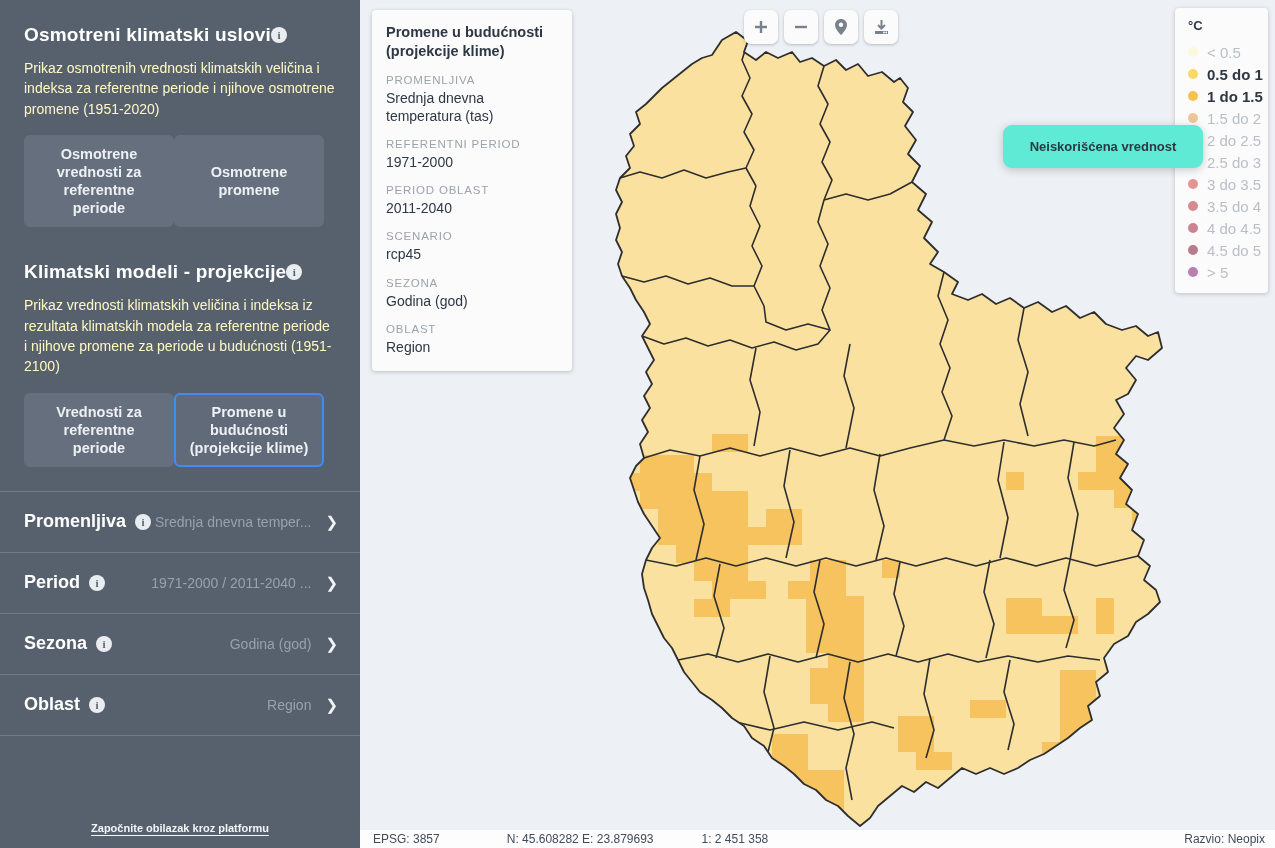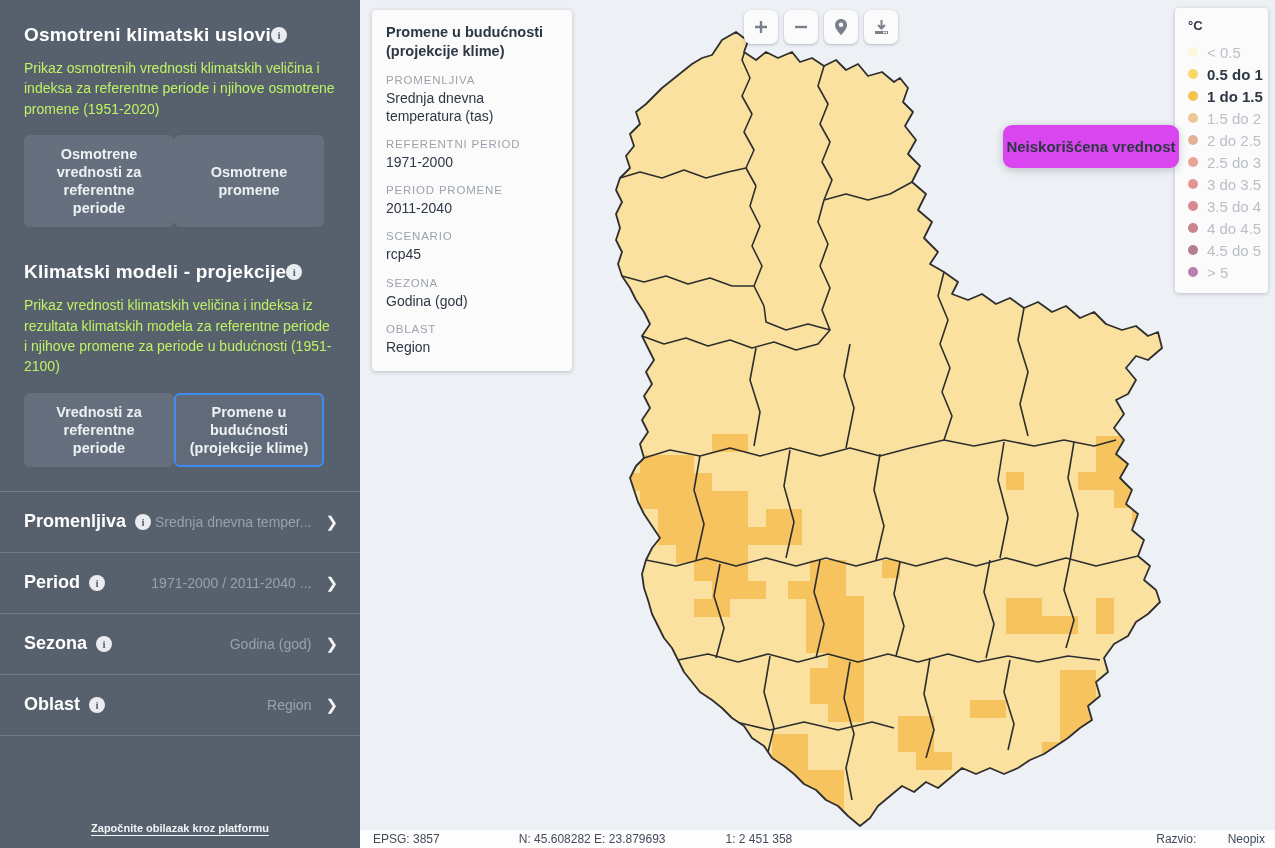--- a/index.html
+++ b/index.html
@@ -6,21 +6,21 @@
   html,body { width:1275px; height:848px; overflow:hidden;
     font-family:"Liberation Sans","DejaVu Sans",sans-serif; }
   .app { position:relative; width:1275px; height:848px; background:#EDF0F4; }
 
   
   .sidebar { position:absolute; left:0; top:0; width:360px; height:848px;
     background:#57616E; color:#fff; z-index:5; }
   .side-section { padding:16px 24px 4px 24px; }
   .side-title { font-size:19px; font-weight:700; letter-spacing:.2px;
     display:flex; align-items:center; margin-top:8px; }
-  .side-desc { margin-top:12px; font-size:14px; line-height:1.45; color:#bef264; }
+  .side-desc { margin-top:12px; font-size:14px; line-height:1.45; color:#fef9c3; }
   .btn-row { display:flex; gap:0; margin:16px 12px 18px 0; }
   .side-btn { flex:1 1 0; min-height:64px; background:#656F7D; border:2px solid #656F7D;
     border-radius:6px; color:#EEF1F4; font-size:14.5px; font-weight:600; line-height:1.25;
     display:flex; align-items:center; justify-content:center; text-align:center;
     padding:8px 10px; cursor:pointer; font-family:inherit; }
   .side-btn.selected { border-color:#3F8CF3; background:#606A78; }
 
   .info-i { display:inline-flex; width:16px; height:16px; border-radius:50%;
     background:#E9EDF2; color:#57616E; font-size:11px; font-weight:700;
     align-items:center; justify-content:center; flex:0 0 auto;
@@ -57,33 +57,33 @@
     justify-content:center; color:#7A818C; cursor:pointer; }
   .ctrl-btn svg { display:block; }
 
   .legend { position:absolute; left:815px; top:8px; width:93px; padding:10px 10px 10px 13px; }
   .legend-title { font-size:13px; font-weight:600; color:#2E3744; margin-bottom:8px; }
   .legend-item { display:flex; align-items:center; gap:9px; height:22px; cursor:pointer; }
   .legend-dot { width:10px; height:10px; border-radius:50%; flex:0 0 auto; }
   .legend-label { font-size:15px; color:#B9BFC7; white-space:nowrap; }
   .legend-item.active .legend-label { color:#2E3744; font-weight:700; }
 
-  .map-tooltip { position:absolute; left:643px; top:125px; width:176px; height:43px;
-    background:#d946ef; border-radius:9px; box-shadow:0 2px 8px rgba(40,50,60,.25);
-    display:flex; align-items:center; justify-content:center; font-size:15px;
+  .map-tooltip { position:absolute; left:643px; top:125px; width:200px; height:43px;
+    background:#5eead4; border-radius:9px; box-shadow:0 2px 8px rgba(40,50,60,.25);
+    display:flex; align-items:center; justify-content:center; font-size:13px;
     font-weight:600; color:#2E3744; z-index:6; }
 
   
   .status-bar { position:absolute; left:360px; bottom:0; width:915px; height:18px;
     background:#FDFDFE; display:flex; align-items:center; font-size:12px;
-    color:#414B59; padding:0 10px 0 13px; z-index:4;gap:12px; }
+    color:#414B59; padding:0 10px 0 13px; z-index:4; }
   .sb-epsg { margin-right:38px; }
   .sb-coords { margin-right:48px;margin-left:29px; }
   .sb-credit { margin-left:auto; }
-  .sb-credit a { color:#414B59; cursor:pointer;margin-left:28px; }
+  .sb-credit a { color:#414B59; cursor:pointer; }
 </style>
 </head>
 <body>
 
 <div class="app">
 
   <aside class="sidebar">
     <div class="side-section">
       <div class="side-title">
         <span>Osmotreni klimatski uslovi</span>
@@ -232,21 +232,21 @@
 
       <path d="M352,55 L362,40 L376,32 L388,41 L384,52 L396,60 L406,52 L418,58 L432,52 L440,62 L452,58 L464,66 L476,60 L486,70 L498,64 L508,76 L522,72 L534,82 L540,78 L548,88 L543,102 L553,112 L545,126 L556,140 L548,154 L560,166 L552,182 L566,194 L558,210 L572,222 L564,238 L578,252 L570,264 L584,272 L598,282 L592,294 L608,300 L622,294 L636,304 L650,298 L664,308 L678,302 L692,312 L706,306 L720,318 L734,312 L746,324 L762,330 L776,326 L788,336 L798,332 L802,348 L788,360 L776,356 L766,368 L776,380 L768,394 L756,400 L764,414 L754,428 L764,440 L756,454 L768,464 L760,478 L772,490 L766,504 L778,514 L772,530 L784,540 L778,556 L790,566 L784,580 L796,590 L800,602 L788,614 L776,622 L768,636 L754,644 L744,658 L748,672 L736,682 L740,696 L728,706 L732,720 L720,728 L708,738 L696,746 L684,754 L670,760 L658,768 L644,774 L630,768 L616,774 L602,768 L590,778 L578,788 L566,782 L554,792 L542,786 L530,796 L518,806 L510,818 L500,826 L488,816 L478,806 L466,800 L456,790 L444,784 L434,774 L424,766 L412,758 L404,746 L392,738 L384,726 L372,718 L362,708 L352,700 L340,692 L332,682 L324,672 L318,660 L312,648 L304,638 L298,626 L292,614 L288,600 L284,588 L282,574 L286,560 L292,548 L300,538 L292,526 L284,514 L278,502 L274,490 L270,478 L276,466 L284,458 L280,444 L288,432 L282,420 L290,408 L284,396 L292,384 L286,372 L294,360 L288,348 L282,336 L290,324 L284,312 L276,300 L270,288 L262,276 L258,264 L262,252 L256,240 L260,228 L256,214 L262,202 L256,190 L260,178 L270,168 L266,156 L274,146 L270,134 L280,124 L276,112 L286,104 L294,96 L302,88 L312,80 L322,72 L332,64 L342,58 Z" fill="none" stroke="#2E2E2E" stroke-width="1.8" stroke-linejoin="round"></path>
     </svg>
 
     <div class="card info-panel" id="info-panel">
       <div class="info-title">Promene u budućnosti (projekcije klime)</div>
     <div class="info-label">PROMENLJIVA</div>
         <div class="info-value">Srednja dnevna temperatura (tas)</div>
         <div class="info-label">REFERENTNI PERIOD</div>
         <div class="info-value">1971-2000</div>
-        <div class="info-label">PERIOD PROMENE</div>
+        <div class="info-label">PERIOD OBLAST</div>
         <div class="info-value">2011-2040</div>
         <div class="info-label">SCENARIO</div>
         <div class="info-value">rcp45</div>
         <div class="info-label">SEZONA</div>
         <div class="info-value">Godina (god)</div>
         <div class="info-label">OBLAST</div>
         <div class="info-value">Region</div>
       </div>
 
     <div class="controls">

